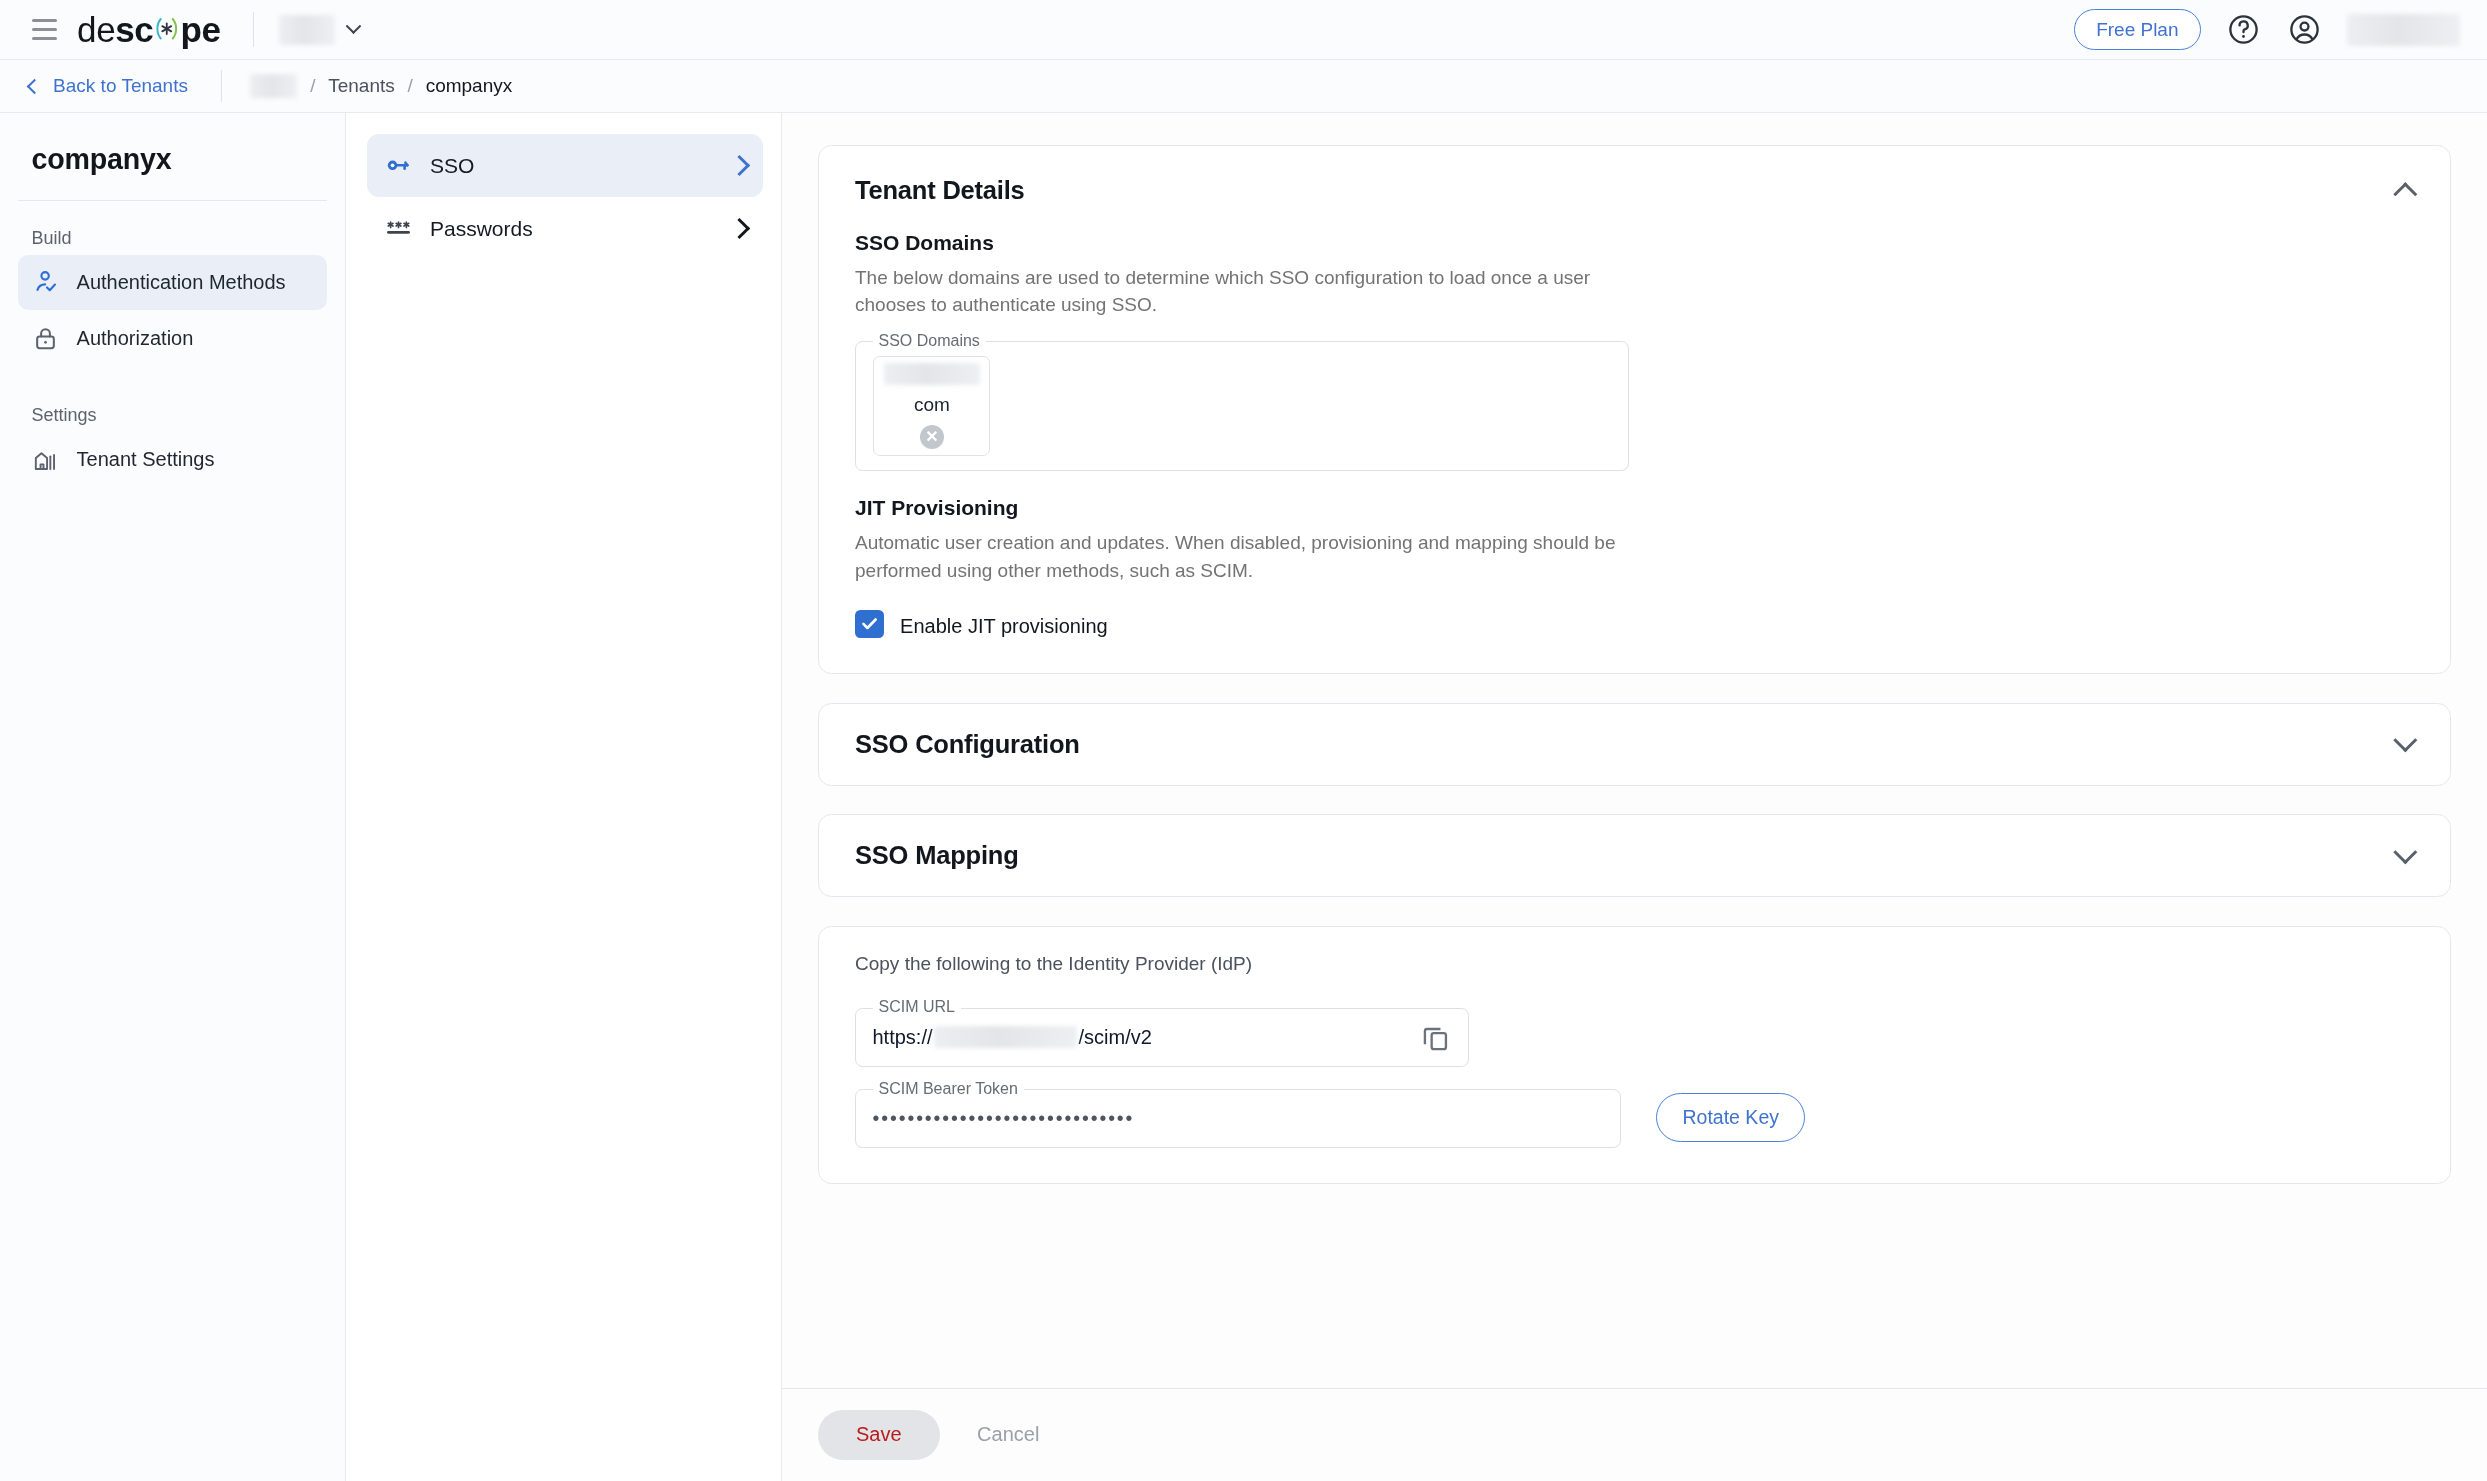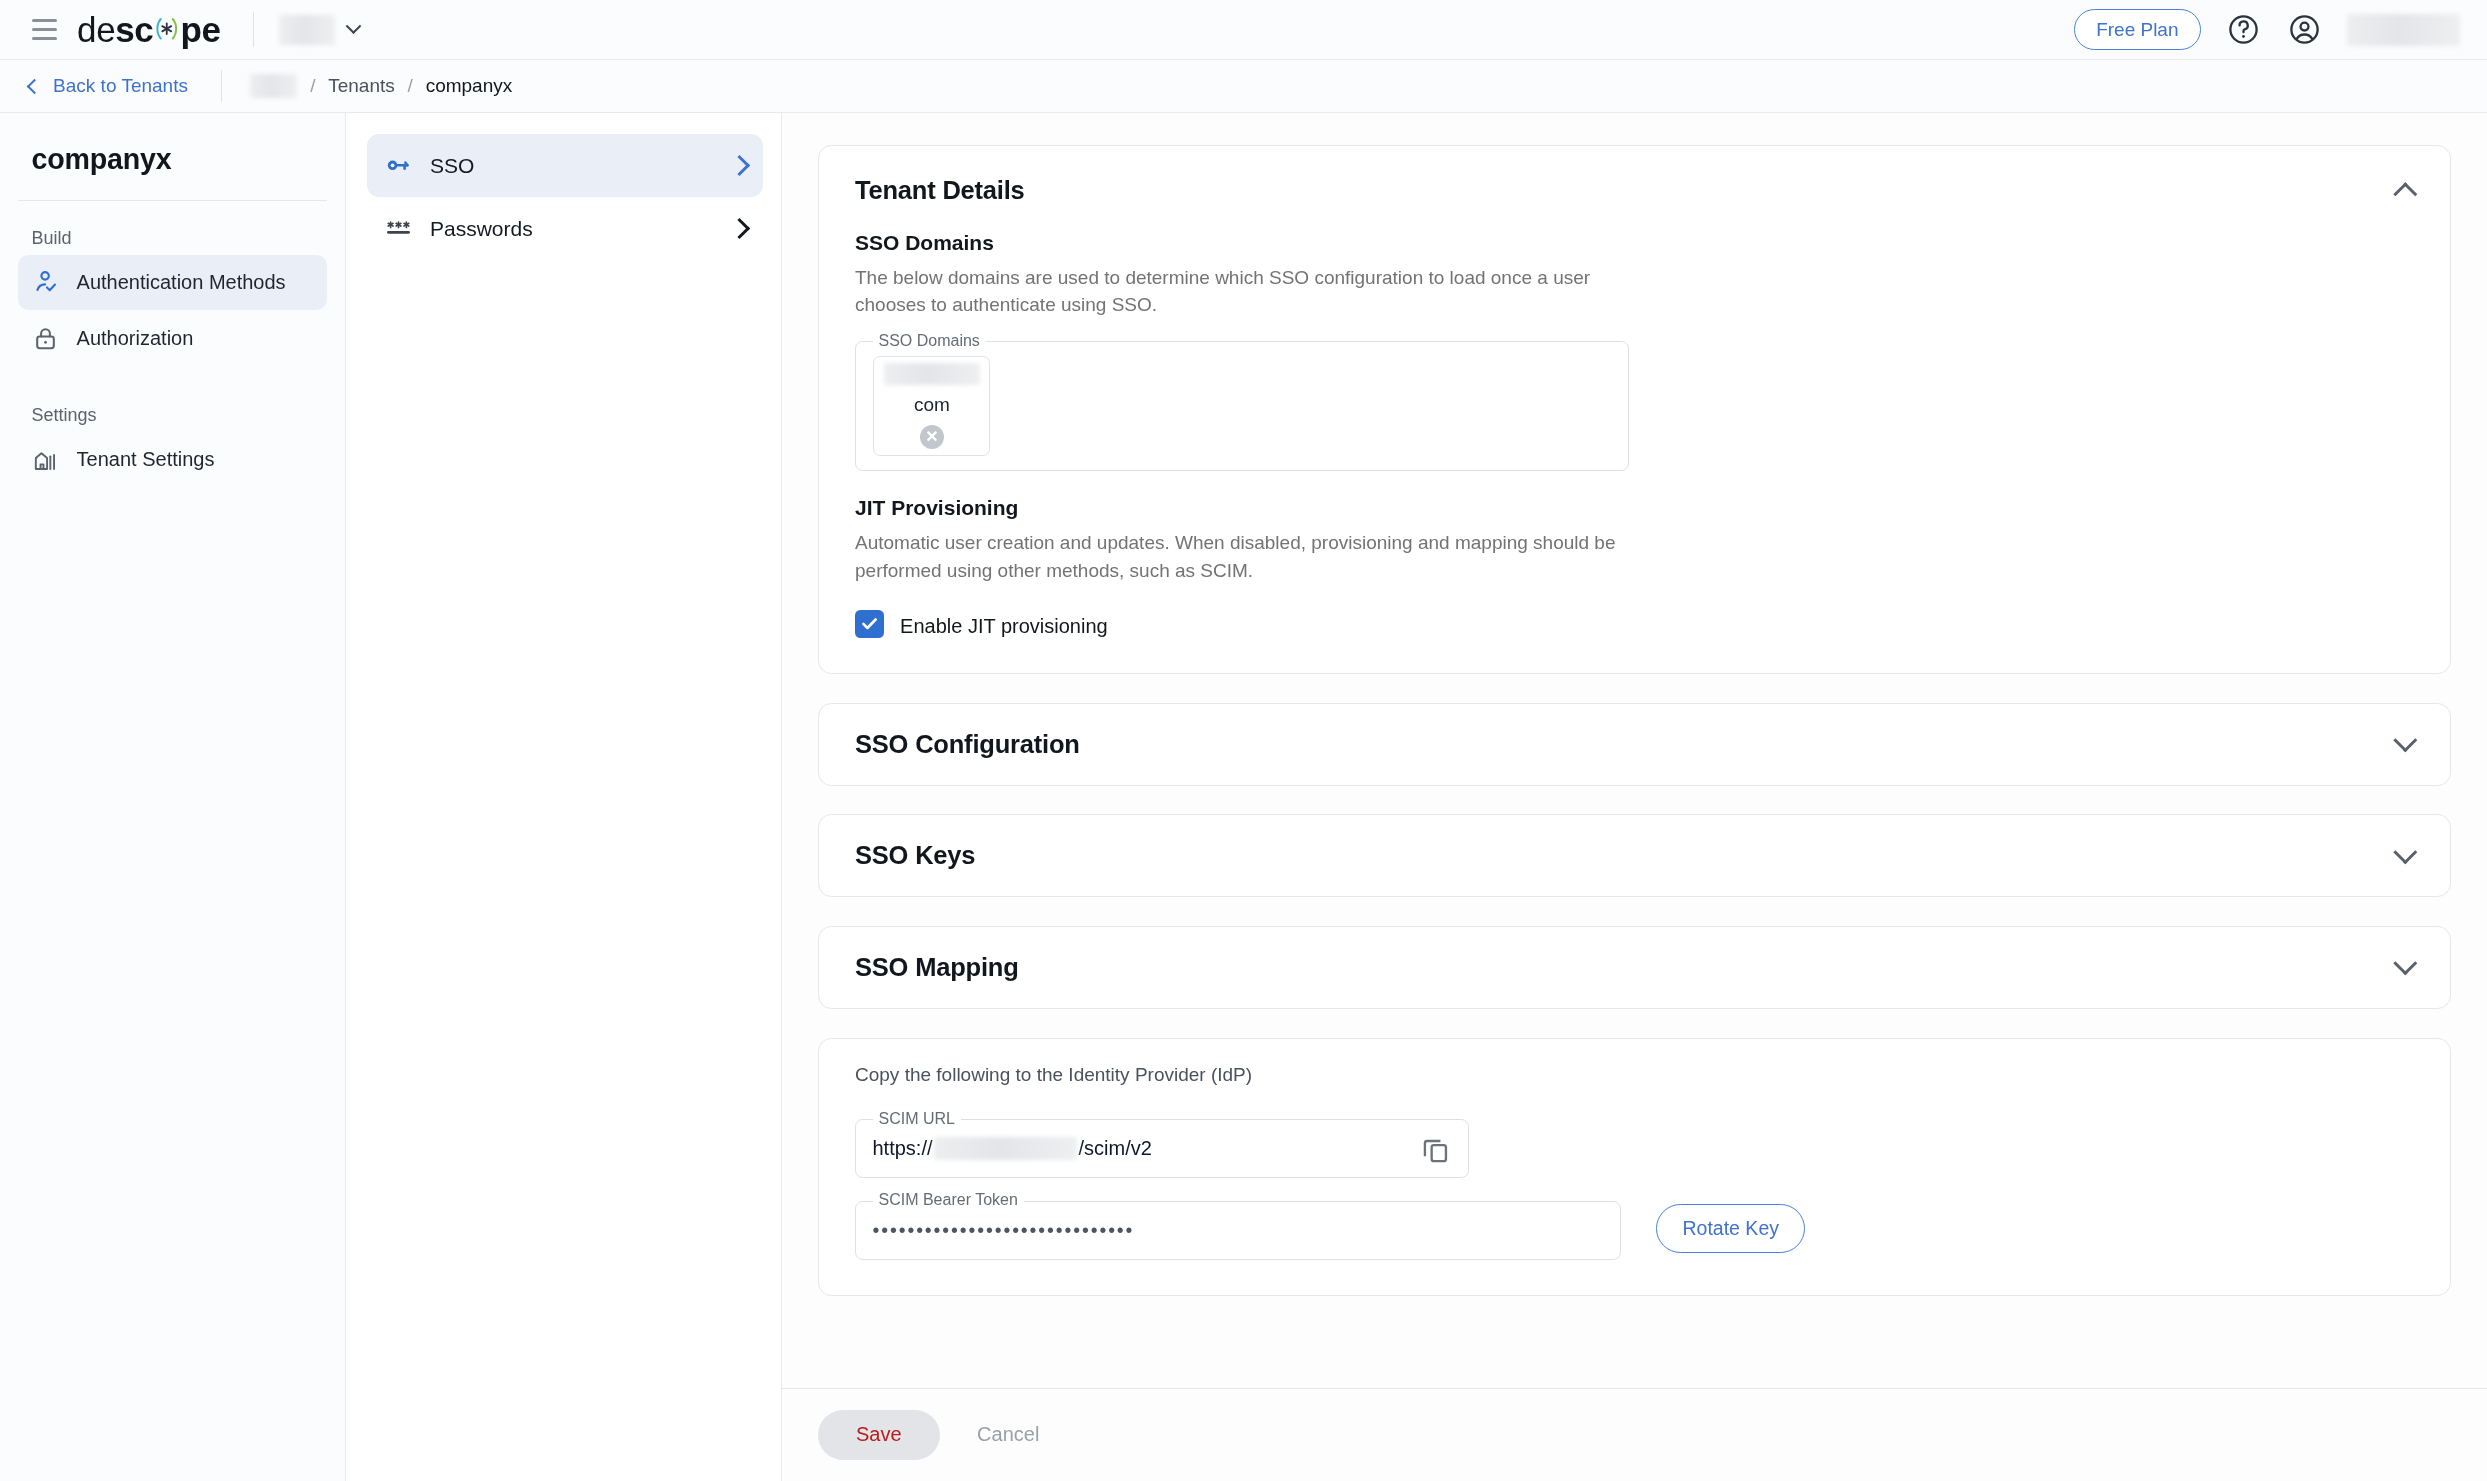--- a/index.html
+++ b/index.html
@@ -362,26 +362,20 @@
         </div>
       </div>
 
       <div class="card">
         <div class="card-head collapsed">
           <span class="card-title">SSO Configuration</span>
           <span class="card-chev down"></span>
         </div>
       </div>
 
-      <div class="card">
-        <div class="card-head collapsed">
-          <span class="card-title">SSO Keys</span>
-          <span class="card-chev down"></span>
-        </div>
-      </div>
 
       <div class="card">
         <div class="card-head collapsed">
           <span class="card-title">SSO Mapping</span>
           <span class="card-chev down"></span>
         </div>
       </div>
 
       <div class="card">
         <div class="card-body">

